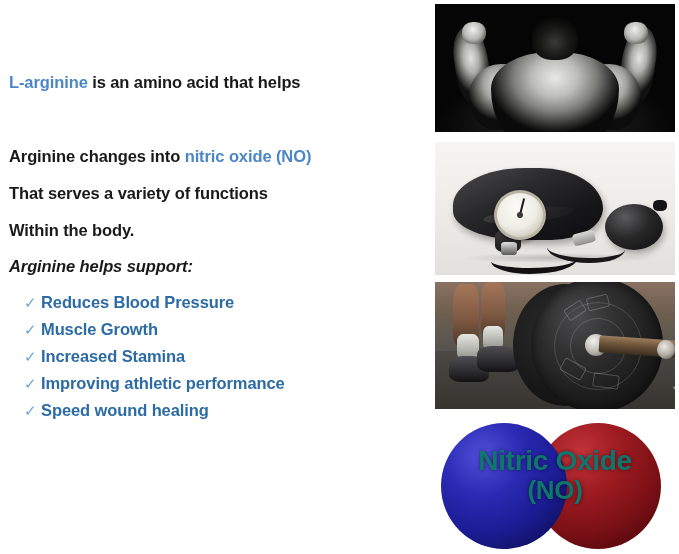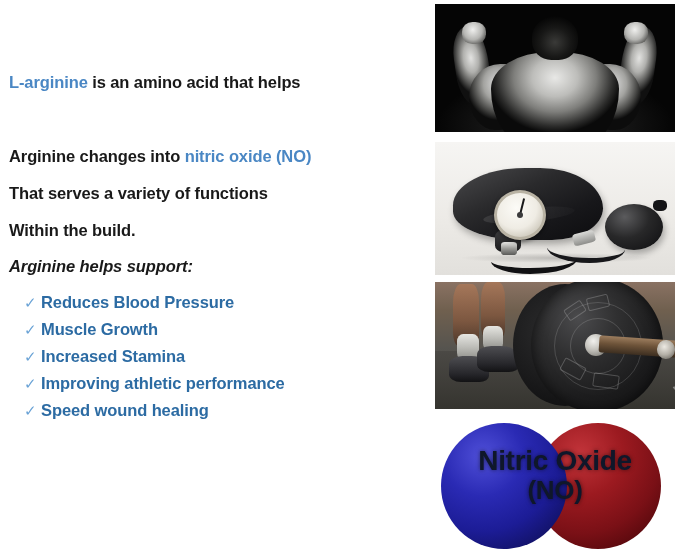--- a/index.html
+++ b/index.html
@@ -439,21 +439,21 @@
     background: radial-gradient(circle at 36% 24%, #c2343a 0%, #9c1a20 34%, #7a1016 64%, #460508 94%, #2a0204 100%);
     z-index: 1;
   }
   #photo-no .no-label {
     position: absolute;
     left: 0;
     right: 0;
     top: 24px;
     z-index: 3;
     text-align: center;
-    color: #0f172a;
+    color: #0f766e;
     font-family: "Liberation Sans", sans-serif;
     font-weight: bold;
     letter-spacing: -0.3px;
     text-shadow: 0 0 4px rgba(0,0,0,0.55);
     line-height: 1.12;
   }
   #photo-no .no-line1 { font-size: 28px; }
   #photo-no .no-line2 { font-size: 26px; }
 </style>
 </head>
@@ -467,21 +467,21 @@
       <span class="accent">L-arginine</span><span> is an amino acid that helps</span>
     </div>
 
 
     <div class="para-line" id="line-3">
       <span>Arginine changes into </span><span class="accent">nitric oxide (NO)</span>
     </div>
 
     <div class="para-line" id="line-4">That serves a variety of functions</div>
 
-    <div class="para-line" id="line-5">Within the build.</div>
+    <div class="para-line" id="line-5">Within the body.</div>
 
     <div class="para-line" id="line-6">Arginine helps support:</div>
 
     <ul id="benefits-list">
       <li>
         <span class="check-icon">✓</span><span class="bullet-label">Reduces Blood Pressure</span>
       </li>
       <li>
         <span class="check-icon">✓</span><span class="bullet-label">Muscle Growth</span>
       </li>

